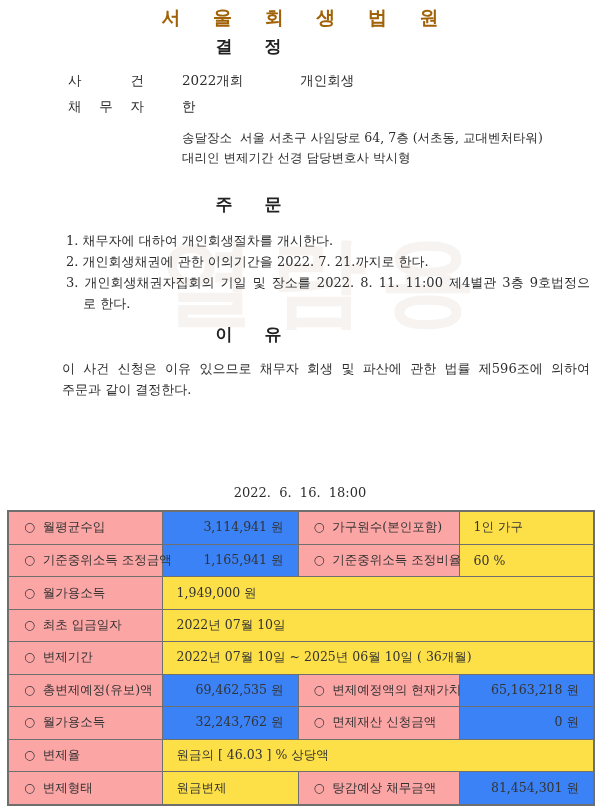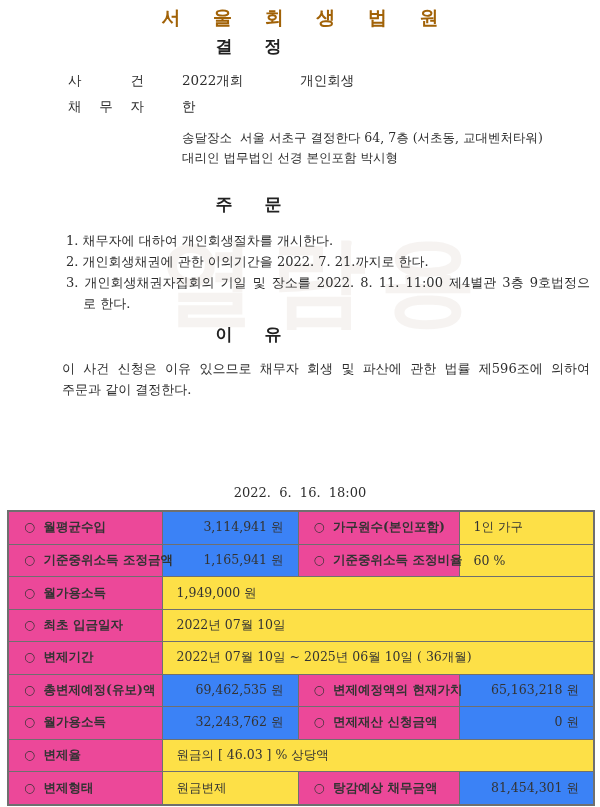--- a/index.html
+++ b/index.html
@@ -56,22 +56,22 @@
   }
   table.facts {
     position:absolute; left:7px; top:510px;
     width:586px; height:296px;
     border-collapse:collapse; table-layout:fixed;
     font-size:12.5px; color:#333;
   }
   table.facts, table.facts td { border:1px solid #6f6f6f; }
   table.facts { border:2px solid #6f6f6f; }
   td.lbl {
-    background:#ec4899; white-space:pre;
-    padding-left:15px; font-size:12.5px;font-weight:bold;
+    background:#fca5a5; white-space:pre;
+    padding-left:15px; font-size:12.5px;
   }
   td.val-r { text-align:right; padding-right:14px; background:#3b82f6; }
   td.val-l { text-align:left;  padding-left:14px;  background:#fde047; white-space:pre; }
 </style>
 </head>
 <body>
 
 <div class="page">
 
   <div class="watermark">열람용</div>
@@ -82,22 +82,22 @@
 
   <div class="case-row case-row-1">
     <span class="spread">사 건</span><span class="case-val">2022개회</span><span class="case-type">개인회생</span>
   </div>
 
   <div class="case-row case-row-2">
     <span class="spread">채 무 자</span><span class="case-val">한</span>
   </div>
 
   <div class="svc-block">
-    <div class="svc-line">송달장소  서울 서초구 결정한다 64, 7층 (서초동, 교대벤처타워)</div>
-    <div class="svc-line">대리인 법무법인 선경 본인포함 박시형</div>
+    <div class="svc-line">송달장소  서울 서초구 사임당로 64, 7층 (서초동, 교대벤처타워)</div>
+    <div class="svc-line">대리인 변제기간 선경 담당변호사 박시형</div>
   </div>
 
   <div class="big-heading h-order">주문</div>
 
   <div class="order-block">
     <div class="num-line">1. 채무자에 대하여 개인회생절차를 개시한다.</div>
     <div class="num-line">2. 개인회생채권에 관한 이의기간을 2022. 7. 21.까지로 한다.</div>
     <div class="num-line stretch">3. 개인회생채권자집회의 기일 및 장소를 2022. 8. 11. 11:00 제4별관 3층 9호법정으</div>
     <div class="cont-line">로 한다.</div>
   </div>

